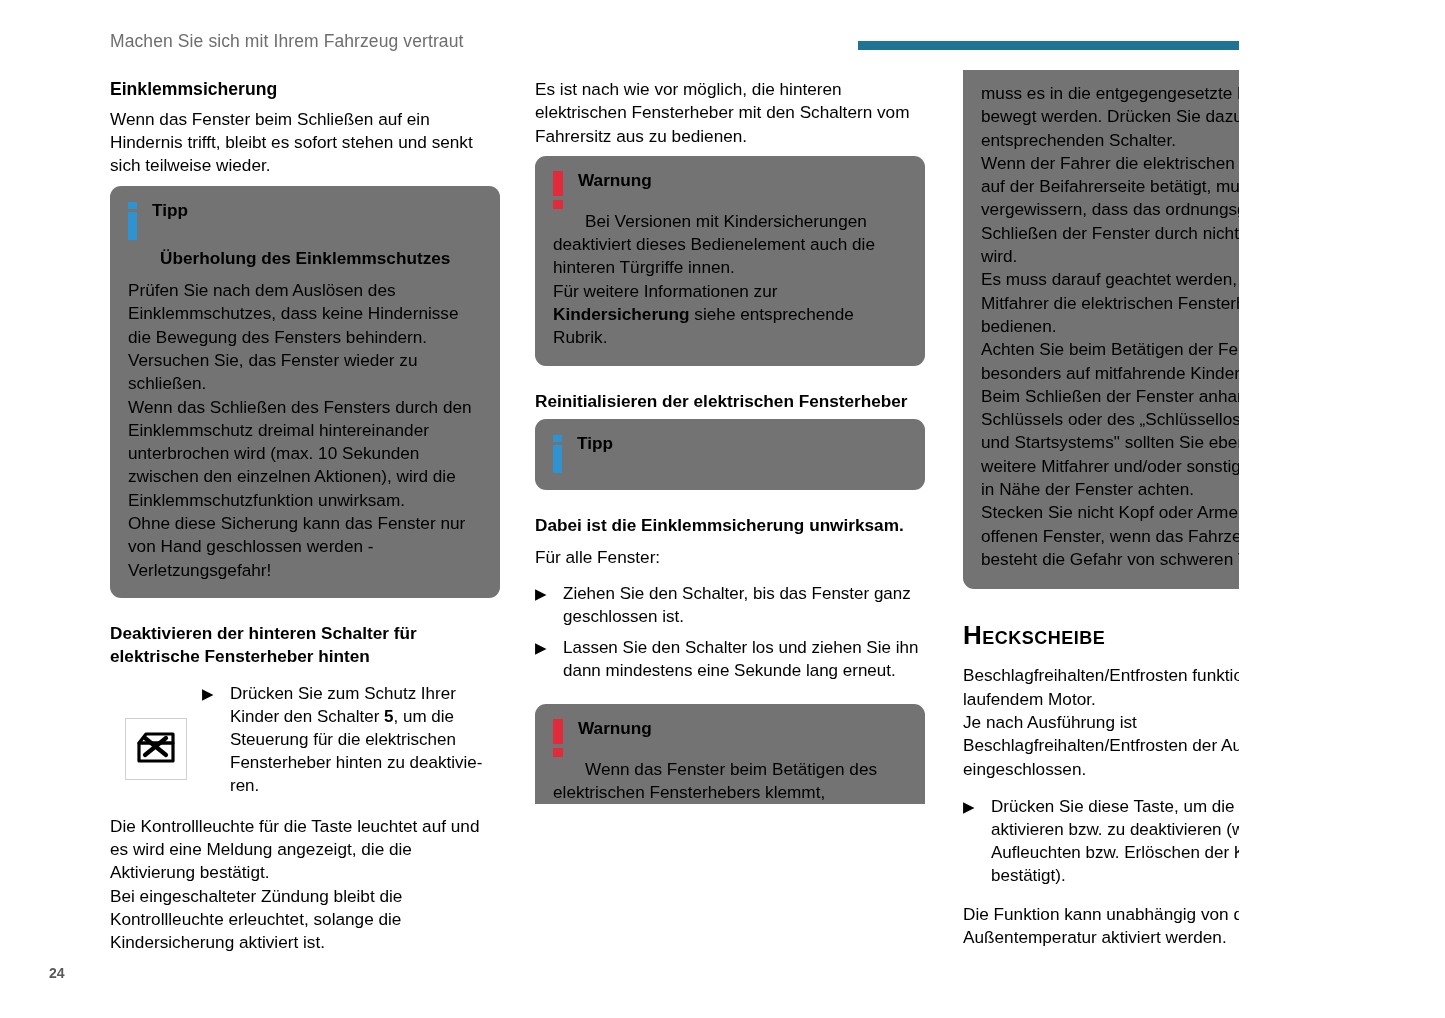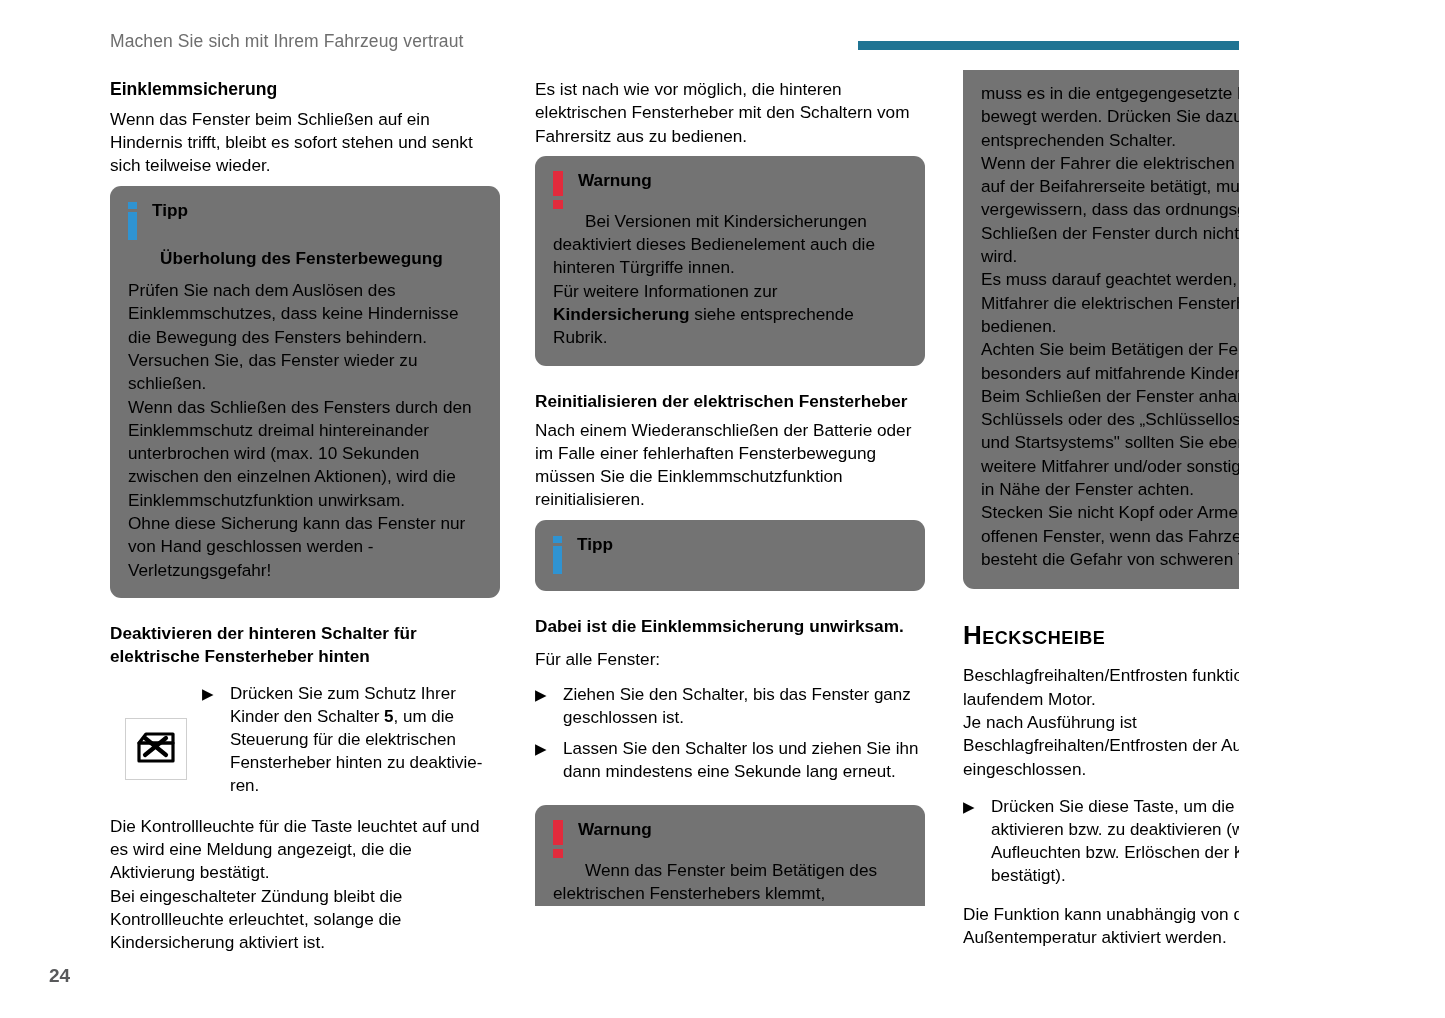--- a/index.html
+++ b/index.html
@@ -37,21 +37,21 @@
     width: 587px;
     height: 9px;
     background: #1f7493;
   }
 
   
   .page-number {
     position: absolute;
     left: 49px;
     top: 965px;
-    font-size: 19px;
+    font-size: 14px;
     font-weight: bold;
     color: #58595b;
   }
 
   
   .col {
     position: absolute;
     top: 78px;
     width: 390px;
   }
@@ -240,21 +240,21 @@
     <p class="body">Wenn das Fenster beim Schließen auf ein Hindernis trifft, bleibt es sofort stehen und senkt sich teilweise wieder.</p>
 
     <div class="box">
       <div class="box-head">
         <span class="icon-info">
           <span class="dot"></span>
             <span class="stem"></span>
         </span>
         <span class="label">Tipp</span>
       </div>
-      <div class="box-sub">Überholung des Fensterbewegung</div>
+      <div class="box-sub">Überholung des Einklemmschutzes</div>
       <p style="white-space:pre-line">Prüfen Sie nach dem Auslösen des Einklemmschutzes, dass keine Hindernisse die Bewegung des Fensters behindern. Versuchen Sie, das Fenster wieder zu schließen.
 Wenn das Schließen des Fensters durch den Einklemmschutz dreimal hintereinander unterbrochen wird (max. 10 Sekunden zwischen den einzelnen Aktionen), wird die Einklemmschutzfunktion unwirksam.
 Ohne diese Sicherung kann das Fenster nur von Hand geschlossen werden - Verletzungsgefahr!</p>
     </div>
 
     <div class="gap-s"></div>
 
     <div class="h3">Deaktivieren der hinteren Schalter für elektrische Fensterheber hinten</div>
 
     <div class="picto-row">
@@ -292,21 +292,20 @@
         </span>
         <span class="label">Warnung</span>
       </div>
       <p class="box-flowtext">Bei Versionen mit Kindersicherungen deaktiviert dieses Bedienelement auch die hinteren Türgriffe innen.</p>
       <p><span>Für weitere Informationen zur </span><b>Kindersicherung</b><span> siehe entsprechende Rubrik.</span></p>
     </div>
 
     <div class="gap-s"></div>
 
     <div class="h3">Reinitialisieren der elektrischen Fensterheber</div>
-    <p class="body">Nach einem Wiederanschließen der Batterie oder im Falle einer fehlerhaften Fensterbewegung müssen Sie die Einklemmschutzfunktion reinitialisieren.</p>
 
     <div class="box">
       <div class="box-head">
         <span class="icon-info">
           <span class="dot"></span>
             <span class="stem"></span>
         </span>
         <span class="label">Tipp</span>
       </div>
     </div>

